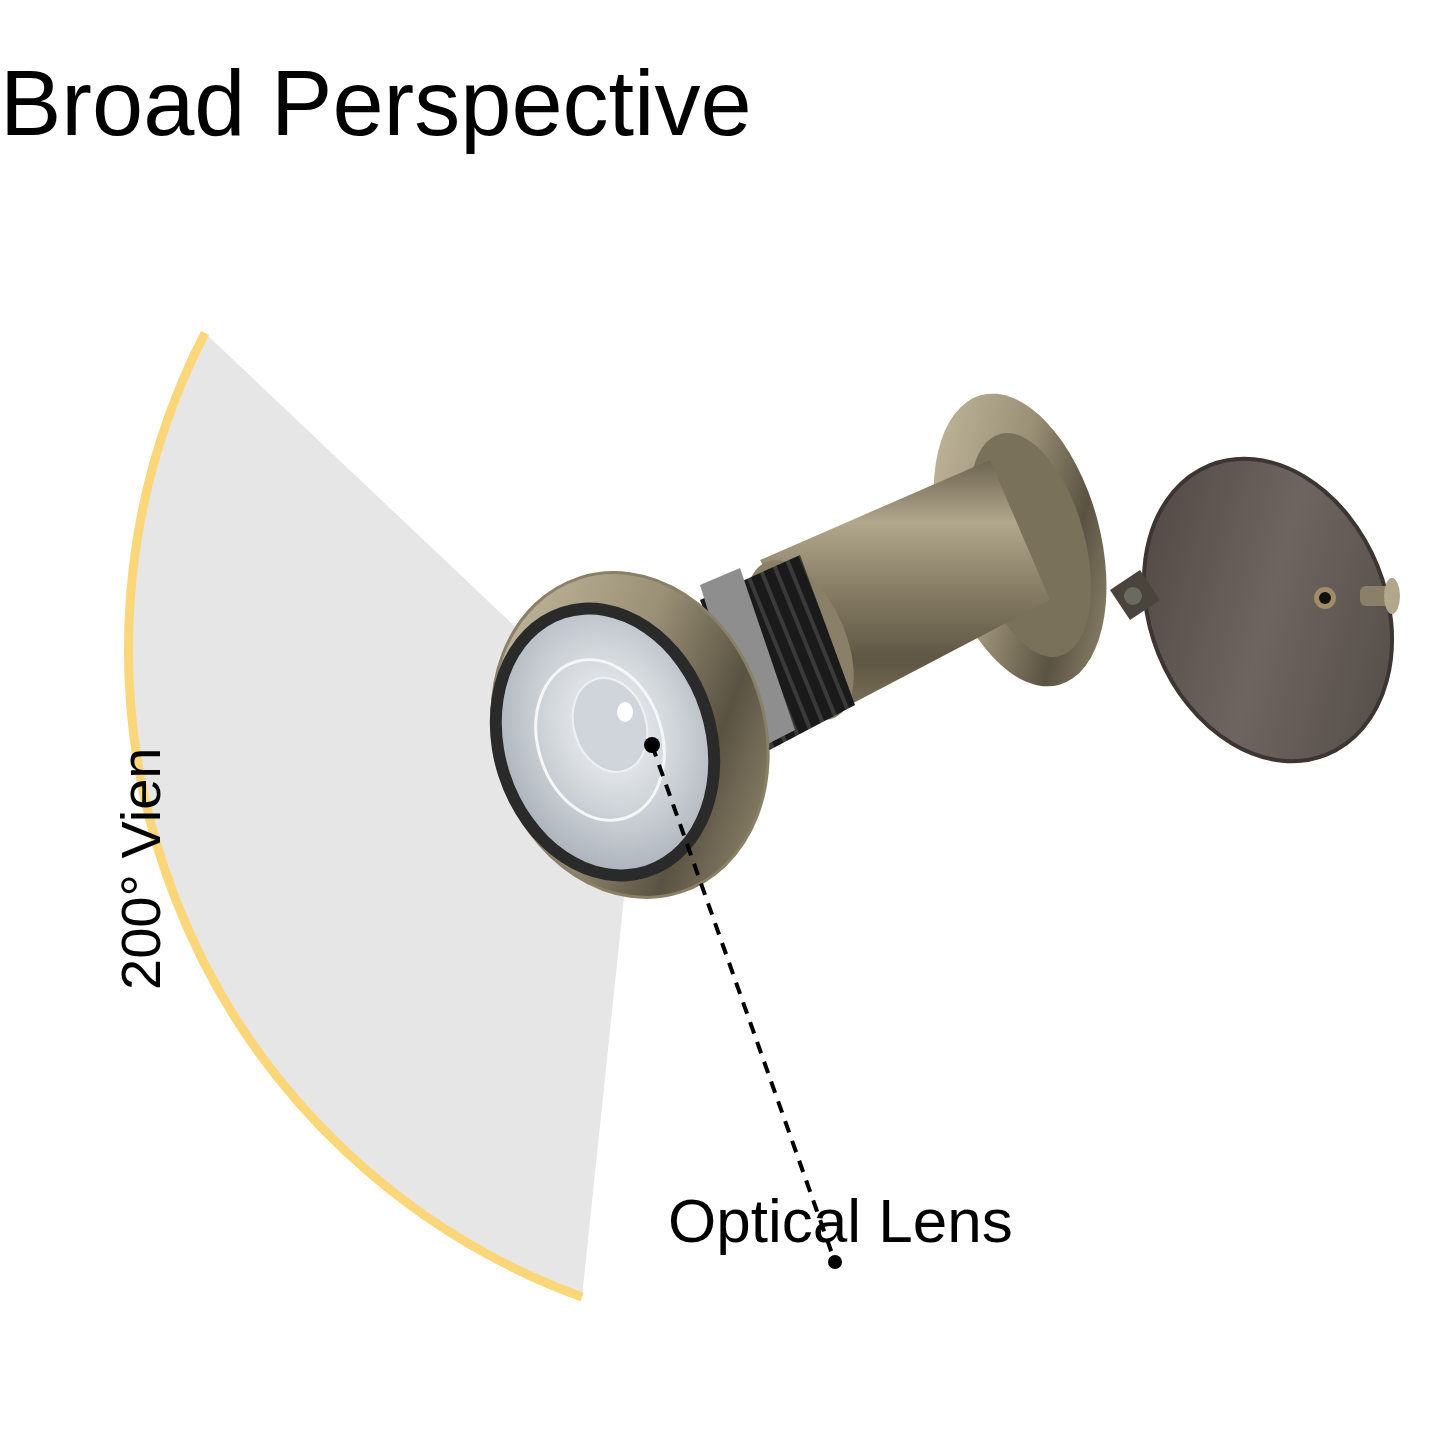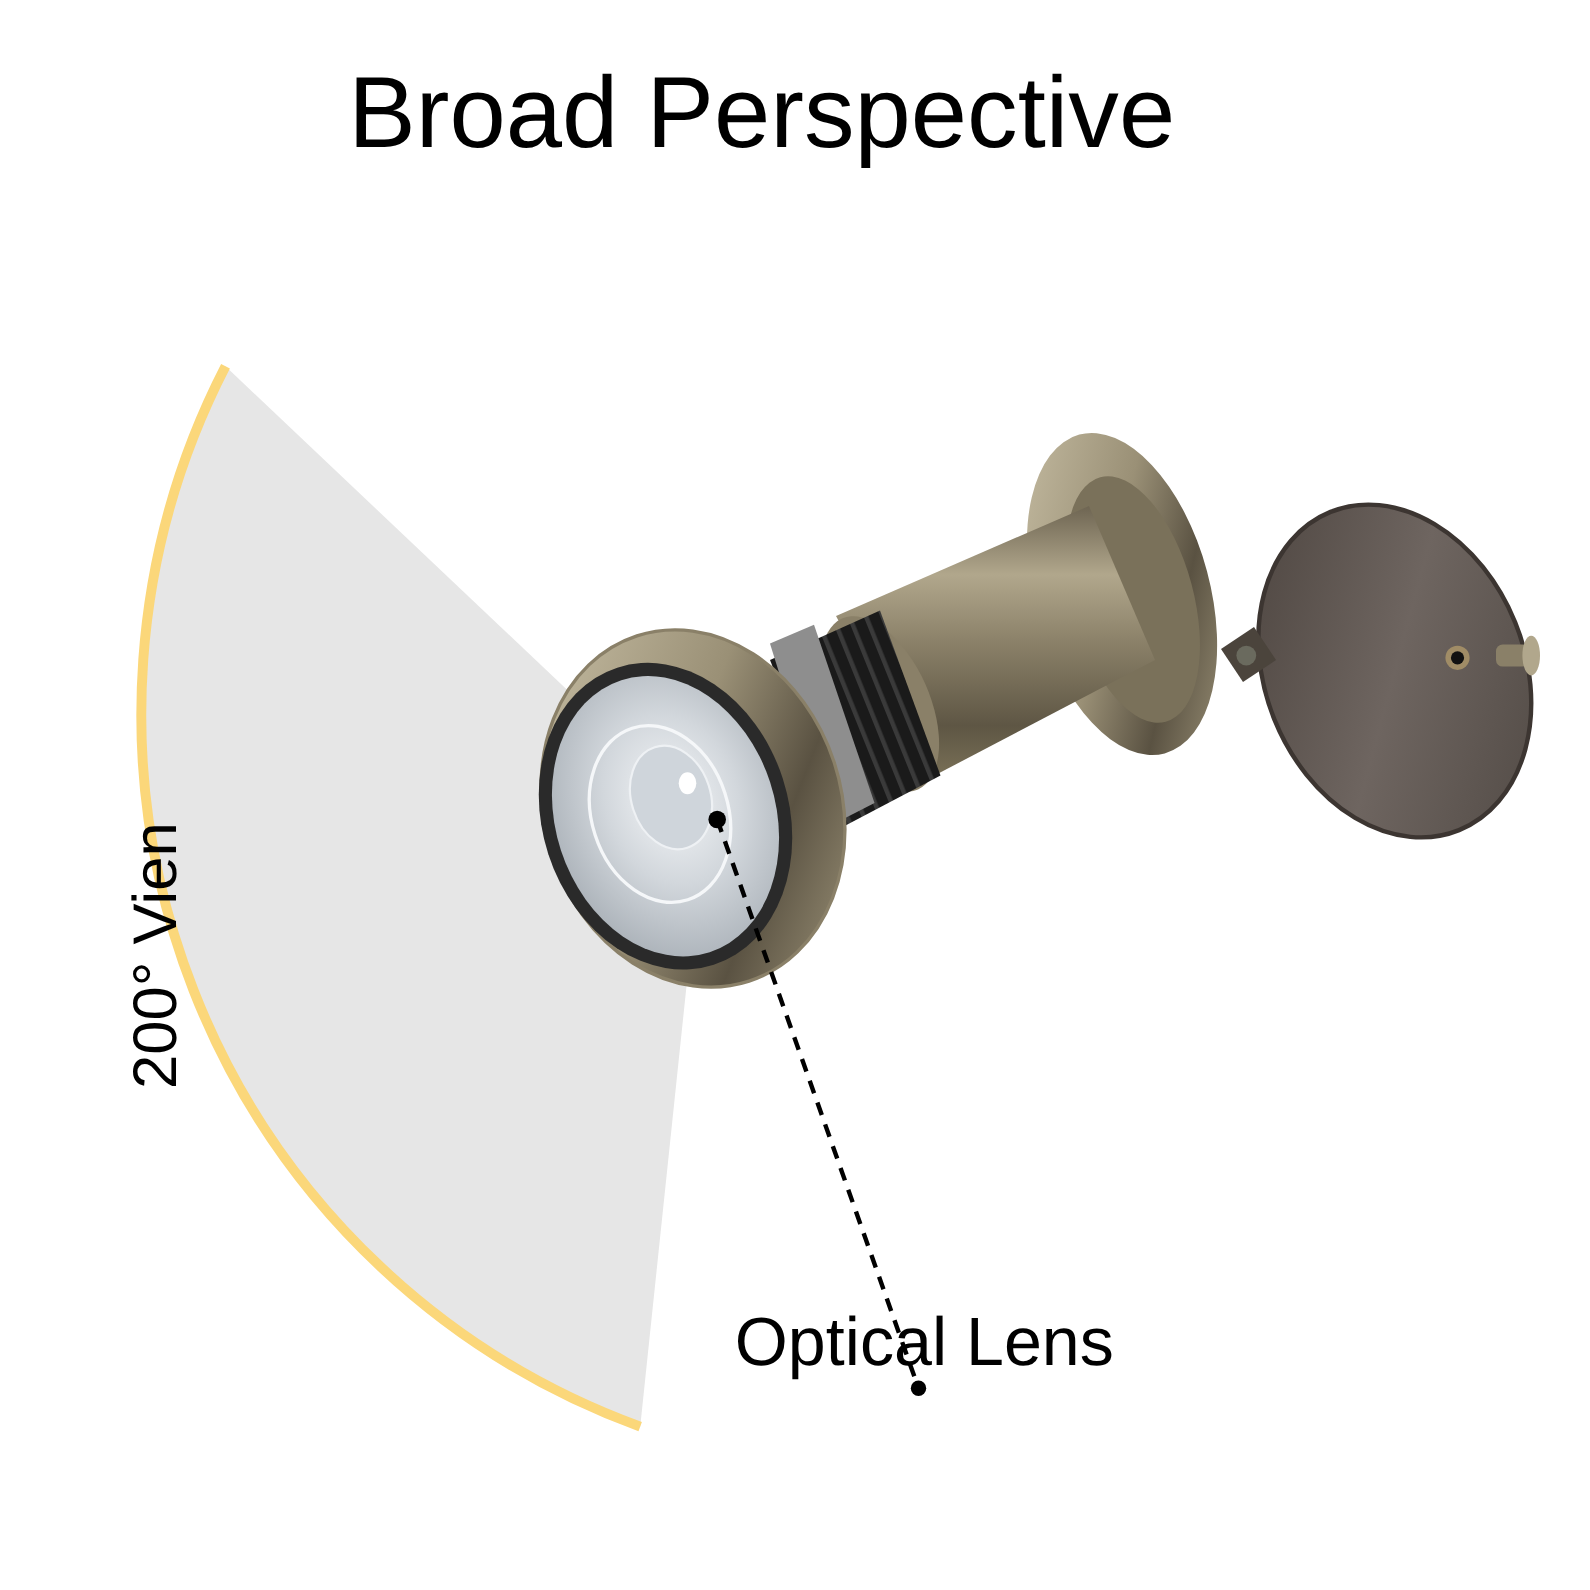--- a/index.html
+++ b/index.html
@@ -1,18 +1,18 @@
 <!DOCTYPE html>
 <html><head>
 <meta charset="utf-8">
 <style>
   html, body { margin: 0; padding: 0; background: #ffffff; }
   body { width: 1445px; height: 1445px; position: relative; overflow: hidden;
          font-family: "Liberation Sans", sans-serif; }
-  .title { position: absolute; left: 0; top: 48px; width: 1385px; text-align: center;
+  .title { position: absolute; left: 0; top: 48px; width: 1385px; text-align: left;
            font-size: 92px; color: #000; letter-spacing: 0px; line-height: 110px; }
   .stage { position: absolute; left: 0; top: 0; width: 1445px; height: 1445px; }
   .fov-label { position: absolute; left: 137px; top: 840px; transform-origin: 0 0;
                transform: rotate(-90deg) translate(-150px, -26px);
                font-size: 56px; color: #000; white-space: nowrap; line-height: 60px; }
   .callout-label { position: absolute; left: 668px; top: 1186px; font-size: 62px;
                    color: #000; white-space: nowrap; line-height: 70px; }
 </style>
 </head>
 <body>

